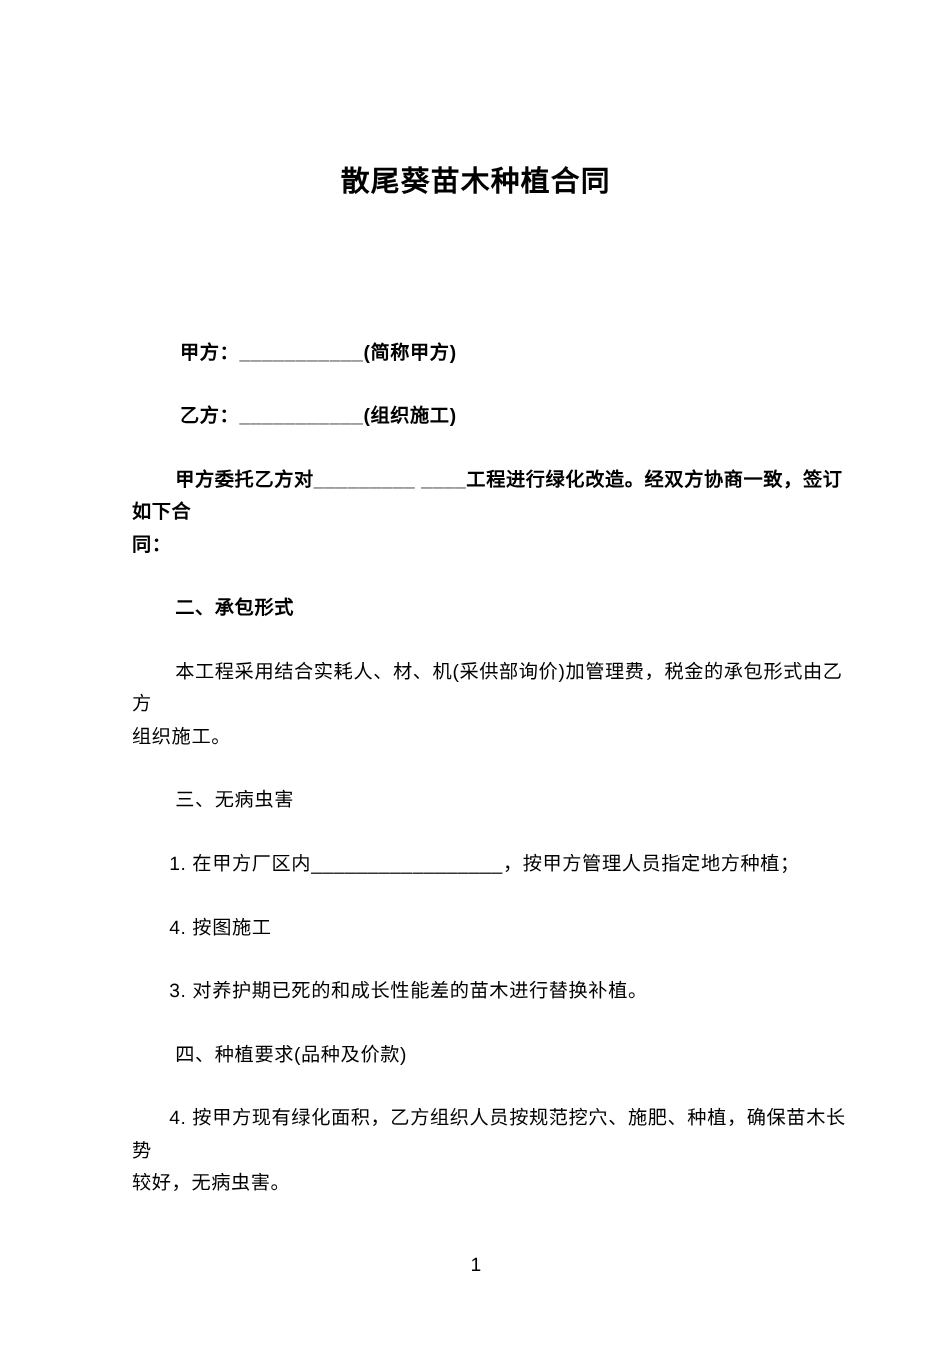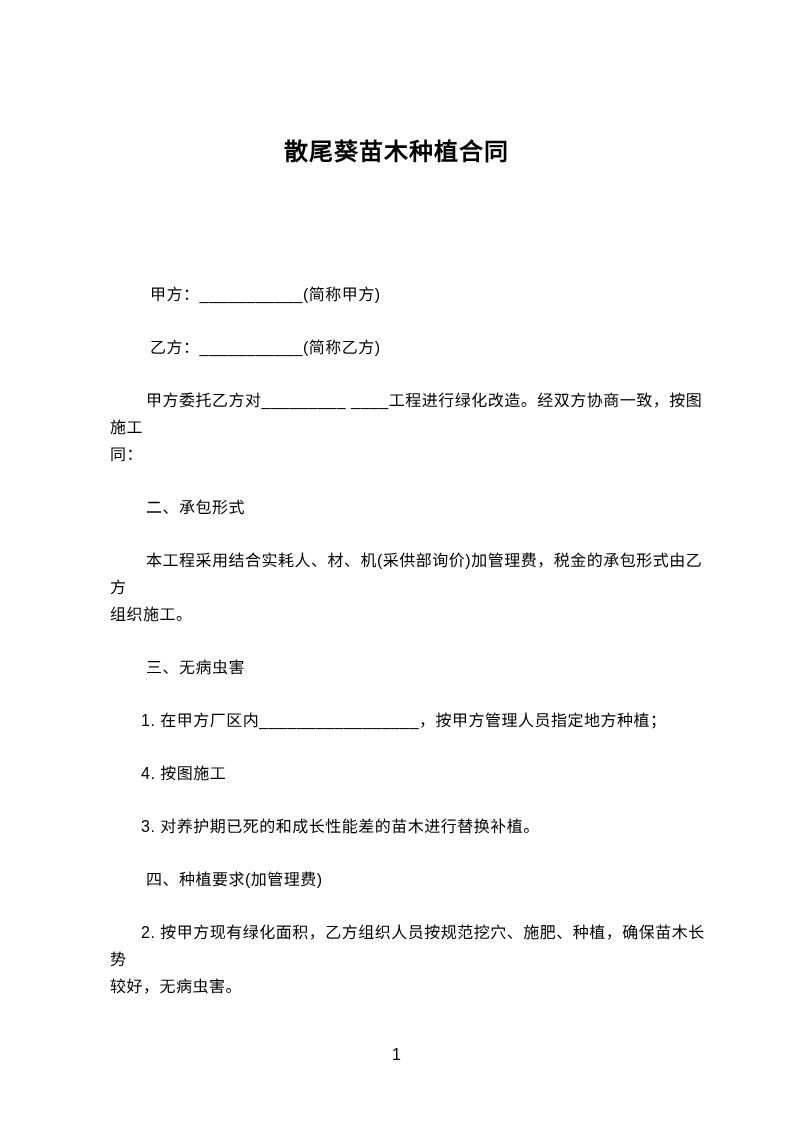--- a/index.html
+++ b/index.html
@@ -28,21 +28,21 @@
     letter-spacing: 1px;
   }
   .para {
     margin: 0 0 26px 0;
     font-size: 16px;
     line-height: 27px;
     letter-spacing: 0.5px;
     white-space: pre-line;      
     text-indent: 36px;          
   }
-  .para.bold { font-weight: normal; }
+  .para.bold { font-weight: bold; }
   .para.numbered { text-indent: 31px; }
   .para.party { text-indent: 40px; }
   .page-footer {
     position: absolute;
     left: 0;
     right: 0;
     top: 1045px;
     text-align: center;
     font-size: 16px;
     line-height: 20px;
@@ -50,31 +50,31 @@
   }
 </style>
 </head>
 <body>
 
 <div class="page">
   <h1 class="doc-title">散尾葵苗木种植合同</h1>
 
   <main>
       <p class="para bold party">甲方：___________(简称甲方)</p>
-      <p class="para bold party">乙方：___________(简称乙方)</p>
-      <p class="para bold">甲方委托乙方对_________ ____工程进行绿化改造。经双方协商一致，按图施工
+      <p class="para bold party">乙方：___________(组织施工)</p>
+      <p class="para bold">甲方委托乙方对_________ ____工程进行绿化改造。经双方协商一致，签订如下合
 同：</p>
       <p class="para bold">二、承包形式</p>
       <p class="para">本工程采用结合实耗人、材、机(采供部询价)加管理费，税金的承包形式由乙方
 组织施工。</p>
       <p class="para">三、无病虫害</p>
       <p class="para numbered">1. 在甲方厂区内_________________，按甲方管理人员指定地方种植；</p>
       <p class="para numbered">4. 按图施工</p>
       <p class="para numbered">3. 对养护期已死的和成长性能差的苗木进行替换补植。</p>
-      <p class="para">四、种植要求(加管理费)</p>
-      <p class="para numbered">2. 按甲方现有绿化面积，乙方组织人员按规范挖穴、施肥、种植，确保苗木长势
+      <p class="para">四、种植要求(品种及价款)</p>
+      <p class="para numbered">4. 按甲方现有绿化面积，乙方组织人员按规范挖穴、施肥、种植，确保苗木长势
 较好，无病虫害。</p>
     </main>
 
   <div class="page-footer">
     <span>1</span>
   </div>
 </div>
 
 </body></html>

